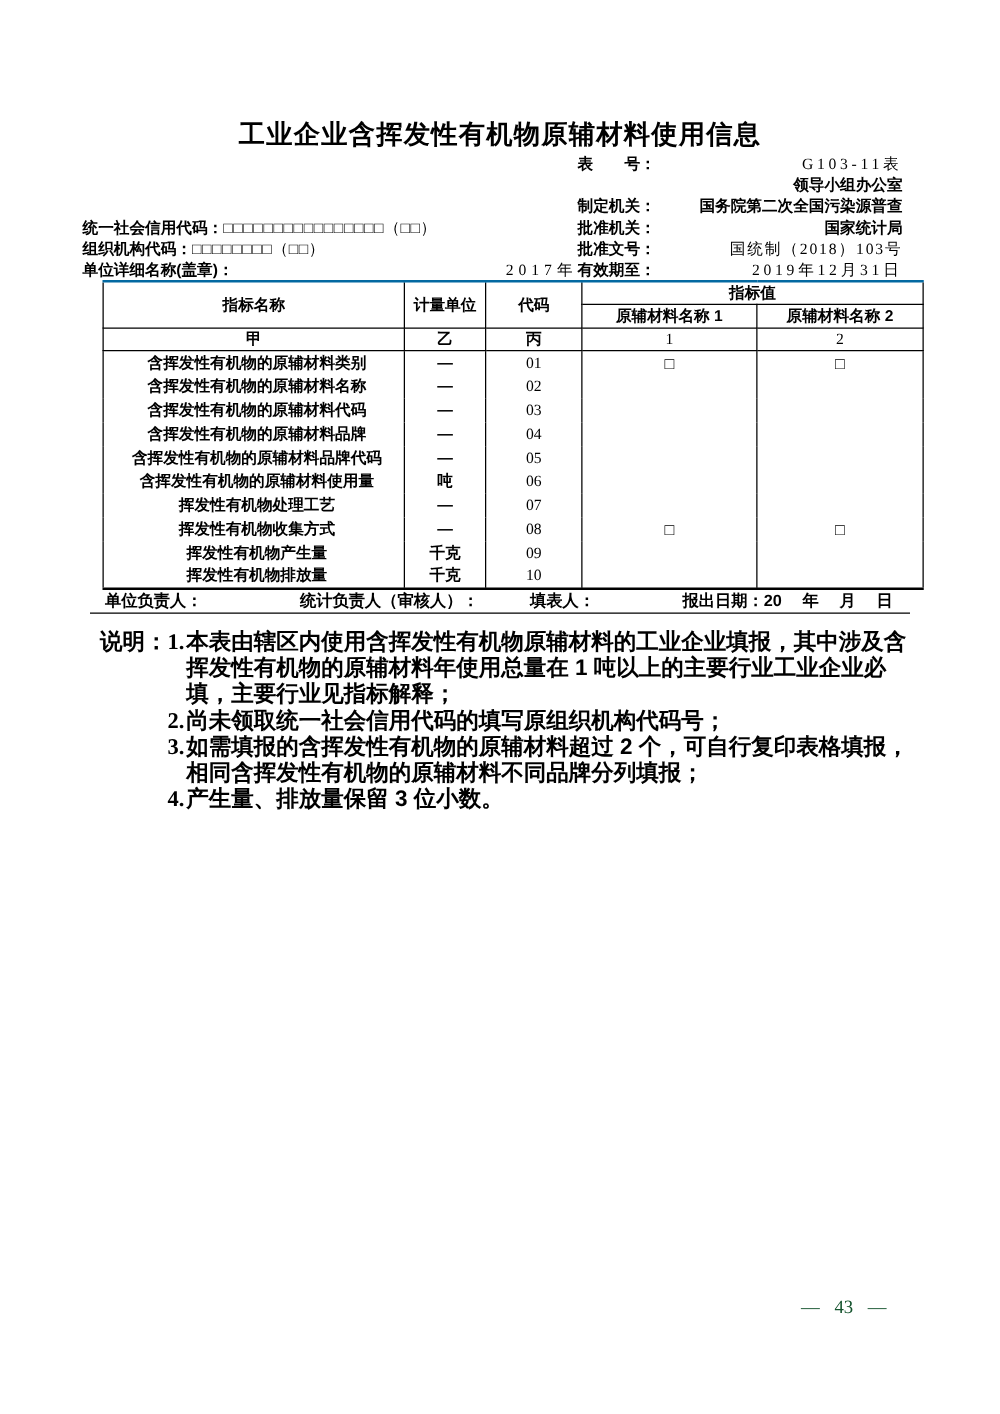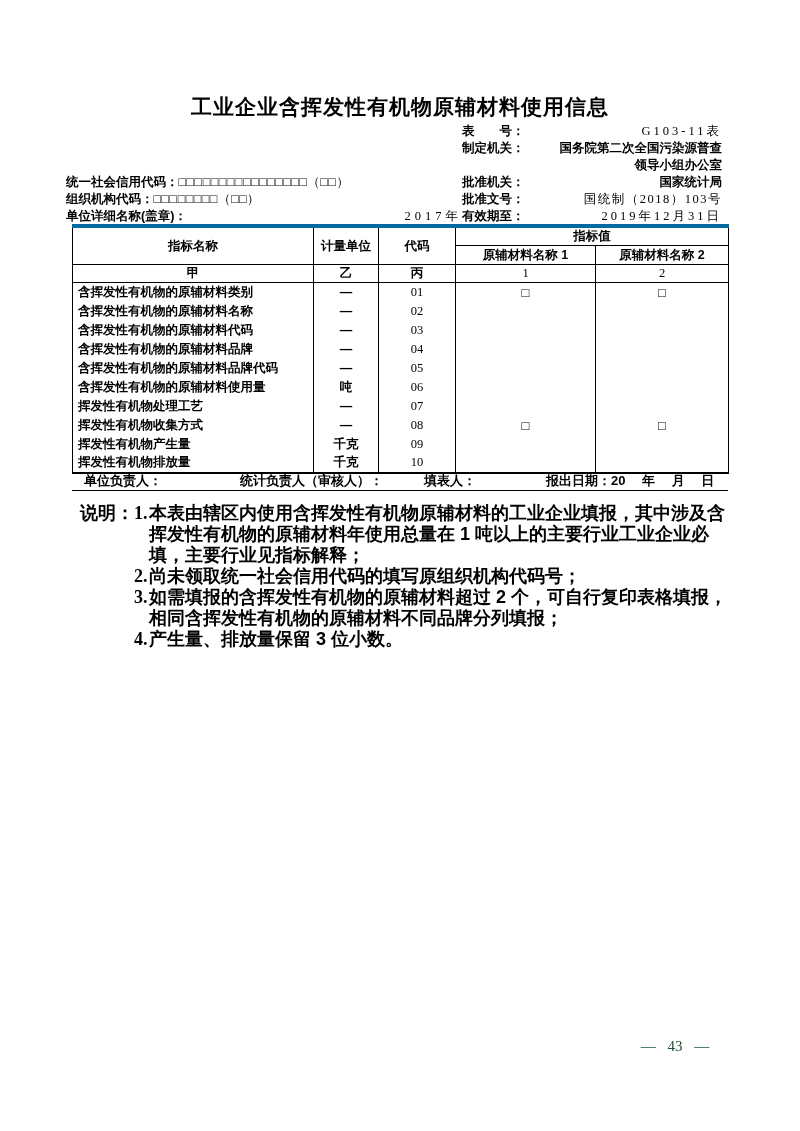--- a/index.html
+++ b/index.html
@@ -20,30 +20,30 @@
   .meta-left .boxes { font-weight:normal; font-size:12.5px; letter-spacing:0.5px; flex:1; }
   .meta-right { width:260px; display:flex; justify-content:space-between; }
   .meta-label { font-weight:bold; white-space:pre; }
   .meta-value { text-align:right; flex:1; font-family:"Liberation Serif","DejaVu Serif",serif; }
   .meta-value.cn { font-family:"Liberation Sans","DejaVu Sans",sans-serif; font-weight:bold; }
   .meta-value.spread { letter-spacing:3px; }
   .meta-value.spread1 { letter-spacing:1.5px; }
   .year-value { font-family:"Liberation Serif","DejaVu Serif",serif; letter-spacing:4px; font-weight:normal; }
   
   .form-table {
-    position:absolute; top:224px; left:72px; width:656px;
+    position:absolute; top:224px; left:82px; width:656px;
     border-collapse:collapse; table-layout:fixed; font-size:12.5px;
-    border-top:4px solid #0369a1; border-bottom:2px solid #000;
+    border-top:2px solid #0369a1; border-bottom:2px solid #000;
   }
   .form-table th, .form-table td { border:1px solid #000; padding:0; font-weight:bold; text-align:center; vertical-align:middle; }
   .form-table thead tr.h1 th { height:18px; }
   .form-table thead tr.h2 th { height:19px;margin-top:36px; }
   .form-table thead tr.h3 th { height:17px; }
   .form-table tbody td { border-top:0; border-bottom:0; height:19px; }
-  .form-table tbody td.ind-name { text-align:left; padding-left:5px; }
+  .form-table tbody td.ind-name { text-align:center; padding-left:5px; }
   .form-table .num { font-family:"Liberation Serif","DejaVu Serif",serif; font-weight:normal; }
   .form-table td.unit { font-weight:bold; }
   .form-table td.cbx { font-weight:normal; font-size:13px; }
   
   .sig-row {
     position:absolute; top:470px; left:72px; width:656px; height:21px;
     border-bottom:1px solid #000; font-size:13px; font-weight:bold; line-height:21px;
   }
   .sig-row span { position:absolute; white-space:pre; }
   .sig-unit   { left:12px; }
@@ -74,29 +74,29 @@
     <div class="meta-row">
       <div class="meta-left"></div>
       <div class="meta-right">
         <span class="meta-label">表　　号：</span>
         <span class="meta-value spread">G103-11表</span>
       </div>
     </div>
     <div class="meta-row">
       <div class="meta-left"></div>
       <div class="meta-right">
+        <span class="meta-label"></span>
+        <span class="meta-value cn">领导小组办公室</span>
+      </div>
+    </div>
+    <div class="meta-row">
+      <div class="meta-left"></div>
+      <div class="meta-right">
         <span class="meta-label">制定机关：</span>
         <span class="meta-value cn">国务院第二次全国污染源普查</span>
-      </div>
-    </div>
-    <div class="meta-row">
-      <div class="meta-left"></div>
-      <div class="meta-right">
-        <span class="meta-label"></span>
-        <span class="meta-value cn">领导小组办公室</span>
       </div>
     </div>
     <div class="meta-row">
       <div class="meta-left">
         <span class="meta-label">统一社会信用代码：</span>
         <span class="boxes">□□□□□□□□□□□□□□□□（□□）</span>
       </div>
       <div class="meta-right">
         <span class="meta-label">批准机关：</span>
         <span class="meta-value cn">国家统计局</span>

